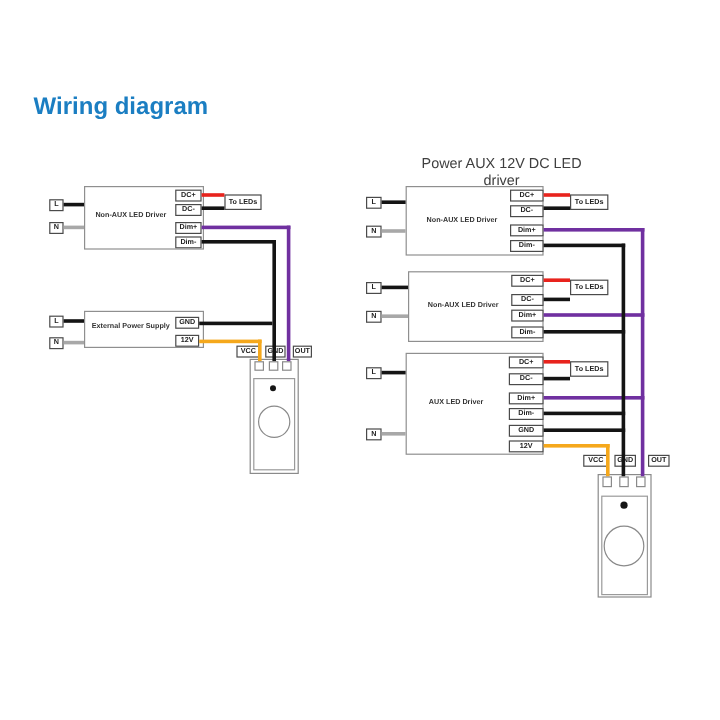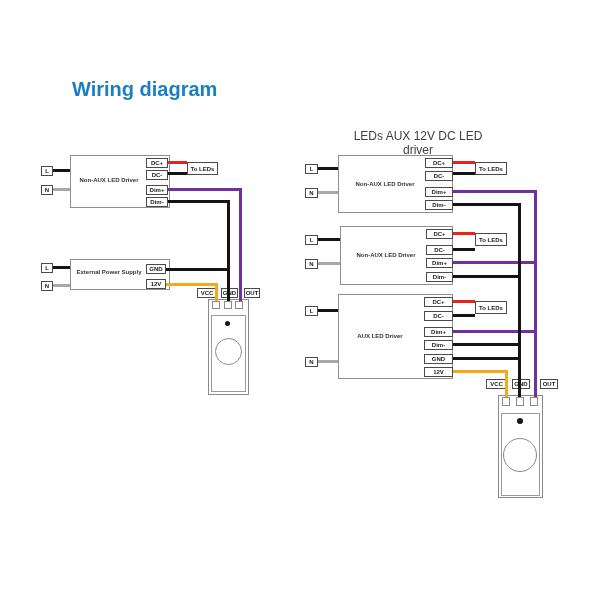--- a/index.html
+++ b/index.html
@@ -1,18 +1,18 @@
 <!DOCTYPE html>
 <html style="--title-blue: #1b7ec2; --wire-black: #141414; --wire-gray: #a8a8a8; --wire-red: #e8231d; --wire-purple: #7030a0; --wire-yellow: #f5a81c;"><head>
 <meta charset="utf-8">
 <style>
   html,body{margin:0;padding:0;background:#fff;}
   .canvas{position:relative;width:600px;height:600px;background:#fff;overflow:hidden;
           font-family:"Liberation Sans",sans-serif;}
-  .title{position:absolute;font-size:20px;font-weight:bold;color:var(--title-blue,#1b7ec2);z-index:2;margin-left:44px;}
+  .title{position:absolute;font-size:20px;font-weight:bold;color:var(--title-blue,#1b7ec2);z-index:2;}
   .heading{position:absolute;font-size:12px;color:#3f3f3f;text-align:center;z-index:2;}
   .bigbox{position:absolute;background:#fff;border:1px solid #8f8f8f;z-index:1;box-sizing:border-box;}
   .boxlabel{position:absolute;font-size:6px;font-weight:bold;color:#333;text-align:center;z-index:2;line-height:1.2;}
   .term{position:absolute;background:#fff;border:1px solid #4a4a4a;z-index:2;display:flex;align-items:center;
         justify-content:center;font-size:6px;font-weight:bold;color:#222;box-sizing:border-box;}
   .lbl{position:absolute;background:#fff;border:1px solid #4a4a4a;z-index:1;display:flex;align-items:center;
        justify-content:center;font-size:6px;font-weight:bold;color:#222;box-sizing:border-box;}
   .wire{position:absolute;z-index:3;}
   .w-black{background:var(--wire-black,#141414);}
   .w-gray{background:var(--wire-gray,#a8a8a8);}
@@ -70,21 +70,21 @@
   <div class="lbl" style="left:244px;top:288px;width:16px;height:10px;">OUT</div>
 
   <div class="sensor-body" style="left:208px;top:299px;width:41px;height:96px;"></div>
   <div class="pin" style="left:212px;top:301px;width:8px;height:8px;"></div>
   <div class="pin" style="left:224px;top:301px;width:8px;height:8px;"></div>
   <div class="pin" style="left:235px;top:301px;width:8px;height:8px;"></div>
   <div class="sensor-panel" style="left:211px;top:315px;width:35px;height:77px;"></div>
   <div class="dot" style="left:225px;top:321px;width:5px;height:5px;"></div>
   <div class="lens" style="left:215px;top:338px;width:27px;height:27px;"></div>
 
-  <div class="heading" style="left:338px;top:129px;width:160px;">LEDs AUX 12V DC  LED driver</div>
+  <div class="heading" style="left:338px;top:129px;width:160px;">Power AUX 12V DC  LED driver</div>
 
   <div class="bigbox" style="left:338px;top:155px;width:115px;height:58px;"></div>
   <div class="boxlabel" style="left:345px;top:181px;width:80px;">Non-AUX  LED Driver</div>
   <div class="term" style="left:425px;top:158px;width:28px;height:10px;">DC+</div>
   <div class="term" style="left:425px;top:171px;width:28px;height:10px;">DC-</div>
   <div class="term" style="left:425px;top:187px;width:28px;height:10px;">Dim+</div>
   <div class="term" style="left:425px;top:200px;width:28px;height:10px;">Dim-</div>
   <div class="term" style="left:305px;top:164px;width:13px;height:10px;">L</div>
   <div class="term" style="left:305px;top:188px;width:13px;height:10px;">N</div>
   <div class="lbl" style="left:475px;top:162px;width:32px;height:13px;">To LEDs</div>

